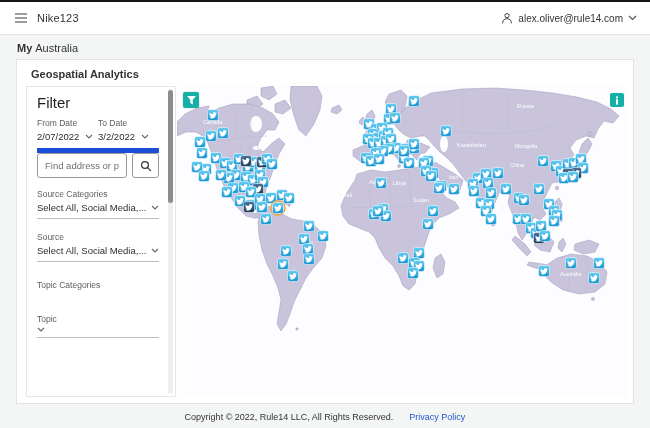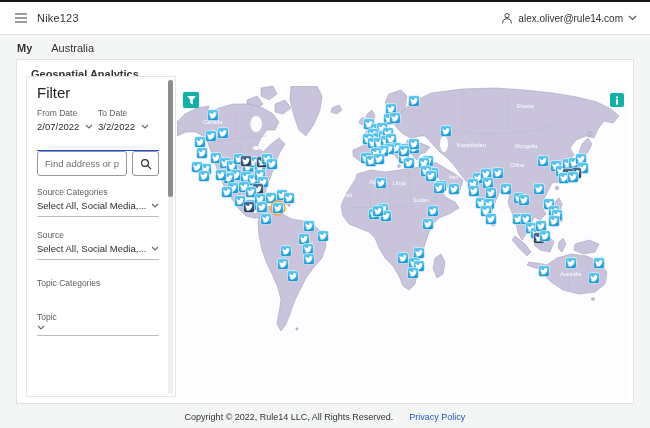--- a/index.html
+++ b/index.html
@@ -10,32 +10,32 @@
   .topnav{position:absolute;top:0;left:0;right:0;height:35px;background:#fff;border-top:2px solid #161616;border-bottom:1px solid #e3e3e3;display:flex;align-items:center;justify-content:space-between;padding:0 13px}
   .nav-left{display:flex;align-items:center;gap:8px}
   .hamburger{display:flex;flex-direction:column;gap:2px;background:none;border:none;cursor:pointer;padding:2px}
   .hamburger span{display:block;width:12px;height:2px;background:#9c9c9c}
   .brand{font-size:11px;font-weight:400;color:#333;letter-spacing:.2px}
   .nav-right{display:flex;align-items:center;gap:5px;color:#333;font-size:10px;cursor:pointer}
   .nav-right svg{display:block}
 
   
   .breadcrumb{position:absolute;top:37px;left:0;right:0;height:22px;display:flex;align-items:center;padding:0 17px;font-size:11px;color:#333}
-  .bc-bold{font-weight:700;margin-right:19px}
+  .bc-bold{font-weight:700;margin-right:3px}
 
   
   .card{position:absolute;left:16px;right:16px;top:59px;bottom:24px;background:#fff;border:1px solid #e0e3e3}
   .page-title{position:absolute;left:14px;top:8px;font-size:11px;font-weight:700;color:#333}
 
   
-  .panel{position:absolute;left:9px;top:16px;width:150px;bottom:6px;background:#fff;border:1px solid #e6e6e6;padding:7px 16px 0 10px;overflow:hidden}
+  .panel{position:absolute;left:9px;top:26px;width:150px;bottom:6px;background:#fff;border:1px solid #e6e6e6;padding:7px 16px 0 10px;overflow:hidden}
   .panel h3{font-size:15px;font-weight:400;color:#1f1f1f}
   .filter-h{margin:0 0 7px}
   .search-h{margin:14px 0 7px}
-  .daterow{display:flex;border-bottom:1px solid #1d4ed8;padding-bottom:18px}
+  .daterow{display:flex;border-bottom:5px solid #1d4ed8;padding-bottom:6px}
   .dcol{flex:1;min-width:0}
   .flabel{font-size:8.5px;color:#5d5d5d;margin-bottom:3px;white-space:nowrap}
   .dsel{display:flex;align-items:center;gap:6px;font-size:9.5px;color:#2c2c2c;cursor:pointer}
   .sel{display:flex;align-items:center;justify-content:space-between;font-size:9.5px;color:#2c2c2c;padding-bottom:5px;border-bottom:1px solid #bdbdbd;cursor:pointer}
   .selval{white-space:nowrap;overflow:hidden;text-overflow:ellipsis}
   .searchrow{display:flex;gap:5px;margin-bottom:11px}
   .searchrow input{flex:1;min-width:0;height:25px;border:1px solid #989898;border-radius:3px;padding:0 7px;font-size:9.5px;color:#333;background:#fff;font-family:"Liberation Sans",sans-serif}
   .searchrow input::placeholder{color:#6f6f6f}
   .searchbtn{width:27px;height:25px;border:1px solid #989898;border-radius:3px;background:#fff;display:flex;align-items:center;justify-content:center;cursor:pointer}.mt2{margin-top:13px}.mt3{margin-top:18px}.mt4{margin-top:24px}
   .chev{flex:none}

